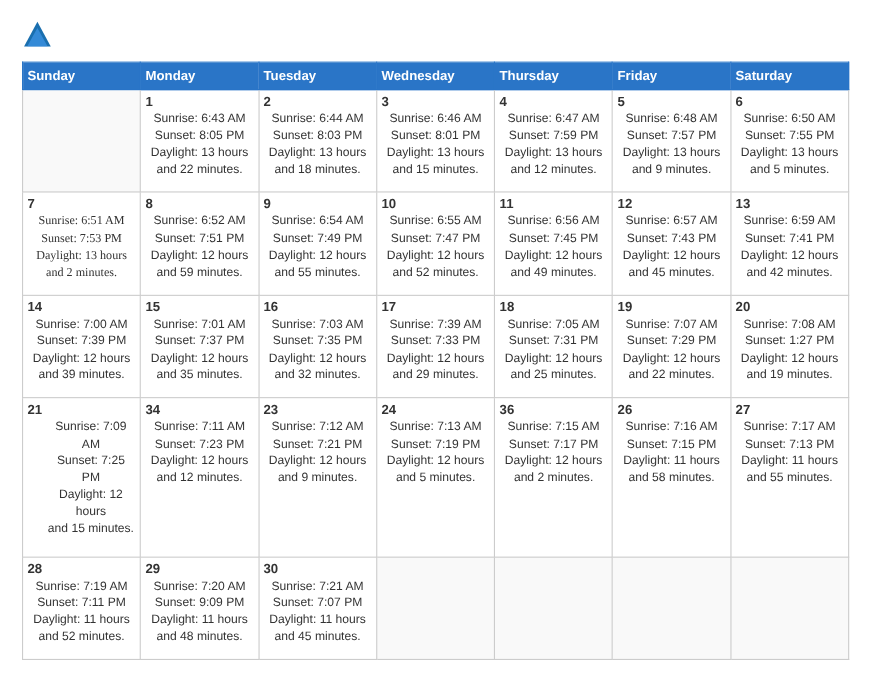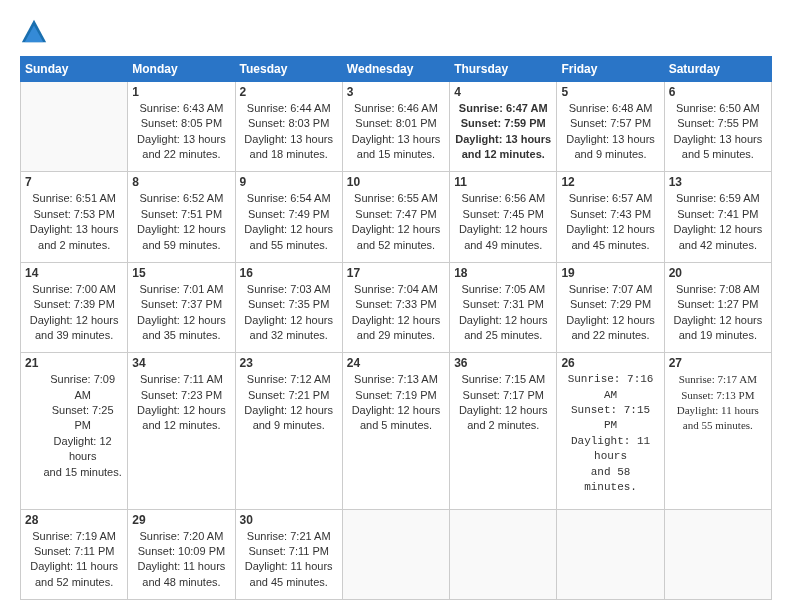--- a/index.html
+++ b/index.html
@@ -147,21 +147,21 @@
           </td>
           <td>
             <span class="day-number">3</span>
             <div class="day-info" style="white-space: pre-line;">Sunrise: 6:46 AM
 Sunset: 8:01 PM
 Daylight: 13 hours
 and 15 minutes.</div>
           </td>
           <td>
             <span class="day-number">4</span>
-            <div class="day-info" style="white-space: pre-line; font-weight: bold;">Sunrise: 6:47 AM
+            <div class="day-info" style="white-space: pre-line;">Sunrise: 6:47 AM
 Sunset: 7:59 PM
 Daylight: 13 hours
 and 12 minutes.</div>
           </td>
           <td>
             <span class="day-number">5</span>
             <div class="day-info" style="white-space: pre-line;">Sunrise: 6:48 AM
 Sunset: 7:57 PM
 Daylight: 13 hours
 and 9 minutes.</div>
@@ -170,21 +170,21 @@
             <span class="day-number">6</span>
             <div class="day-info" style="white-space: pre-line;">Sunrise: 6:50 AM
 Sunset: 7:55 PM
 Daylight: 13 hours
 and 5 minutes.</div>
           </td>
         </tr>
         <tr>
           <td>
             <span class="day-number">7</span>
-            <div class="day-info" style="white-space: pre-line;">Sunrise: 6:51 AM
+            <div class="day-info" style="white-space: pre-line; font-family: Liberation Serif, serif;">Sunrise: 6:51 AM
 Sunset: 7:53 PM
 Daylight: 13 hours
 and 2 minutes.</div>
           </td>
           <td>
             <span class="day-number">8</span>
             <div class="day-info" style="white-space: pre-line;">Sunrise: 6:52 AM
 Sunset: 7:51 PM
 Daylight: 12 hours
 and 59 minutes.</div>
@@ -242,21 +242,21 @@
           </td>
           <td>
             <span class="day-number">16</span>
             <div class="day-info" style="white-space: pre-line;">Sunrise: 7:03 AM
 Sunset: 7:35 PM
 Daylight: 12 hours
 and 32 minutes.</div>
           </td>
           <td>
             <span class="day-number">17</span>
-            <div class="day-info" style="white-space: pre-line;">Sunrise: 7:04 AM
+            <div class="day-info" style="white-space: pre-line;">Sunrise: 7:39 AM
 Sunset: 7:33 PM
 Daylight: 12 hours
 and 29 minutes.</div>
           </td>
           <td>
             <span class="day-number">18</span>
             <div class="day-info" style="white-space: pre-line;">Sunrise: 7:05 AM
 Sunset: 7:31 PM
 Daylight: 12 hours
 and 25 minutes.</div>
@@ -307,52 +307,52 @@
           </td>
           <td>
             <span class="day-number">36</span>
             <div class="day-info" style="white-space: pre-line;">Sunrise: 7:15 AM
 Sunset: 7:17 PM
 Daylight: 12 hours
 and 2 minutes.</div>
           </td>
           <td>
             <span class="day-number">26</span>
-            <div class="day-info" style="white-space: pre-line; font-family: Liberation Mono, monospace;">Sunrise: 7:16 AM
+            <div class="day-info" style="white-space: pre-line;">Sunrise: 7:16 AM
 Sunset: 7:15 PM
 Daylight: 11 hours
 and 58 minutes.</div>
           </td>
           <td>
             <span class="day-number">27</span>
-            <div class="day-info" style="white-space: pre-line; font-family: Liberation Serif, serif;">Sunrise: 7:17 AM
+            <div class="day-info" style="white-space: pre-line;">Sunrise: 7:17 AM
 Sunset: 7:13 PM
 Daylight: 11 hours
 and 55 minutes.</div>
           </td>
         </tr>
         <tr class="last-row">
           <td>
             <span class="day-number">28</span>
             <div class="day-info" style="white-space: pre-line;">Sunrise: 7:19 AM
 Sunset: 7:11 PM
 Daylight: 11 hours
 and 52 minutes.</div>
           </td>
           <td>
             <span class="day-number">29</span>
             <div class="day-info" style="white-space: pre-line;">Sunrise: 7:20 AM
-Sunset: 10:09 PM
+Sunset: 9:09 PM
 Daylight: 11 hours
 and 48 minutes.</div>
           </td>
           <td>
             <span class="day-number">30</span>
             <div class="day-info" style="white-space: pre-line;">Sunrise: 7:21 AM
-Sunset: 7:11 PM
+Sunset: 7:07 PM
 Daylight: 11 hours
 and 45 minutes.</div>
           </td>
           <td class="empty-cell"></td>
           <td class="empty-cell"></td>
           <td class="empty-cell"></td>
           <td class="empty-cell"></td>
         </tr>
       </tbody>
   </table>

